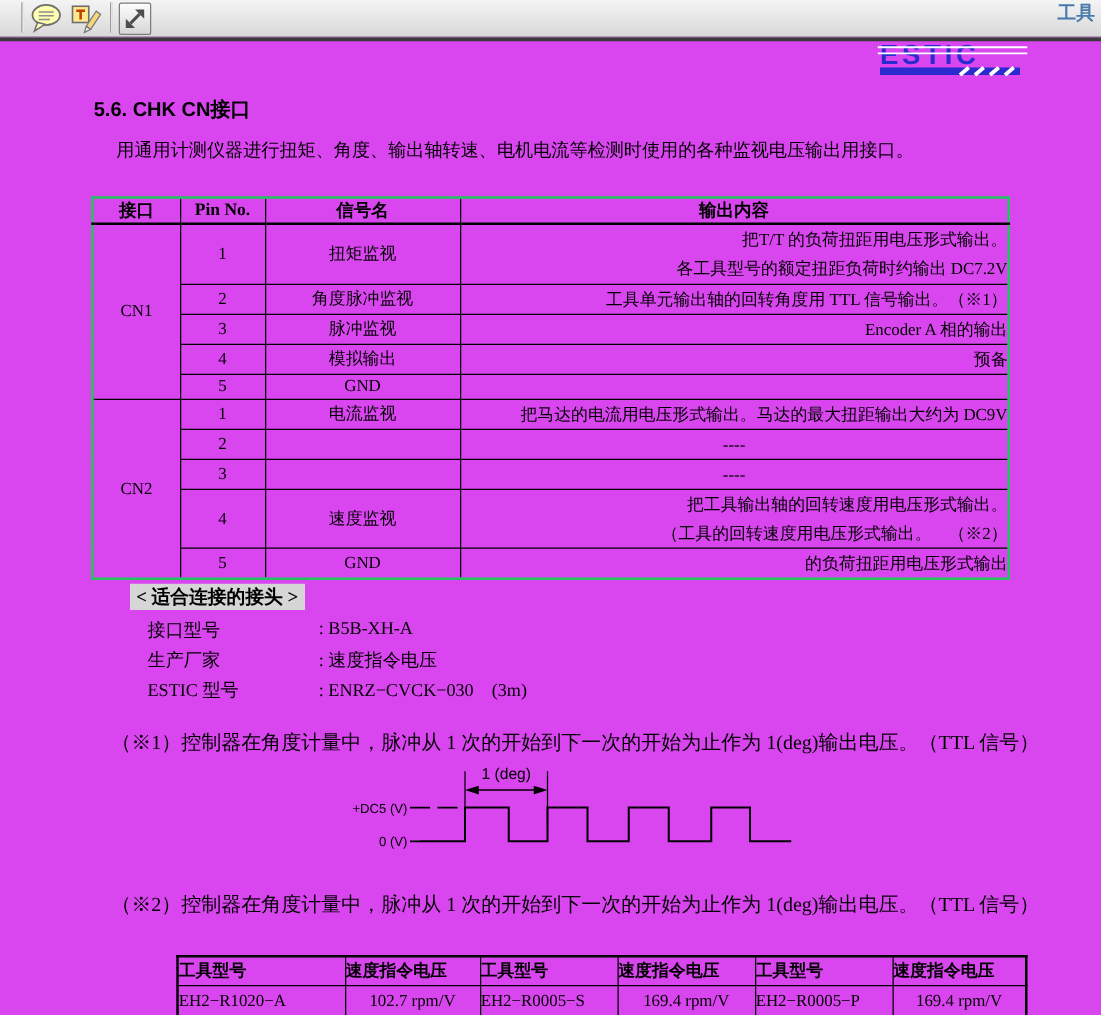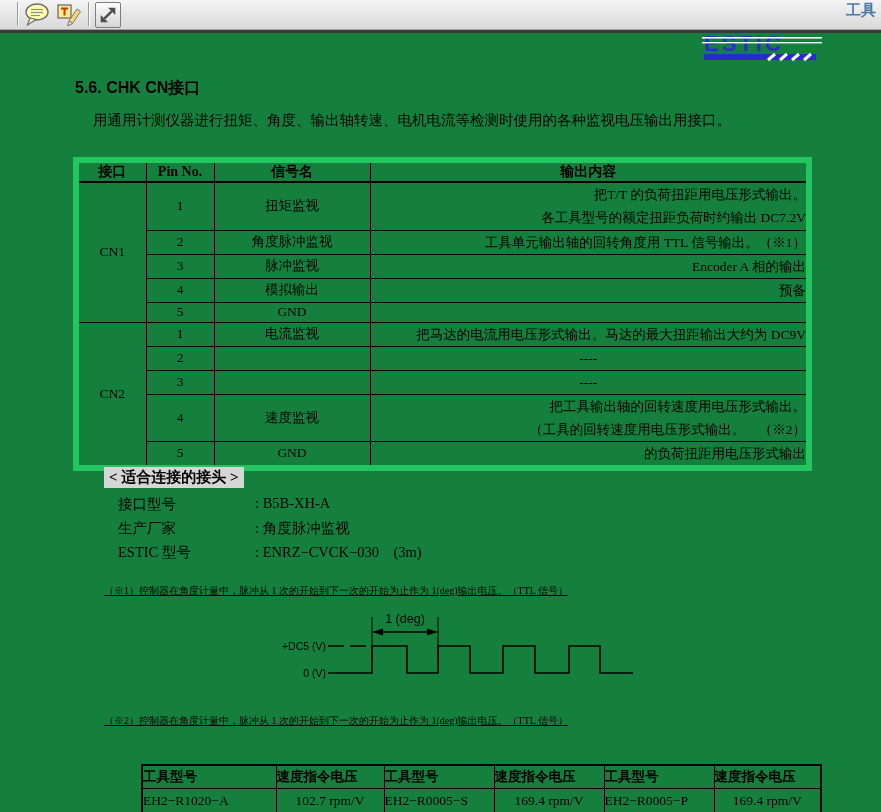--- a/index.html
+++ b/index.html
@@ -1,18 +1,18 @@
 <!DOCTYPE html>
 <html><head>
 <meta charset="utf-8">
 <style>
   html,body{margin:0;padding:0;}
   body{width:881px;height:812px;overflow:hidden;background:#ffffff;
        font-family:"Liberation Serif","DejaVu Serif",serif;color:#000;}
-  .screen{position:relative;width:881px;height:812px;background:#15803d;overflow:hidden;}
+  .screen{position:relative;width:881px;height:812px;background:#d946ef;overflow:hidden;}
 
   
   .toolbar{position:absolute;left:0;top:0;width:881px;height:29px;
            background:linear-gradient(#f4f4f4,#d9d9d9);border-bottom:1px solid #a6a6a6;}
   .tb-sep{position:absolute;top:2px;height:24px;width:1px;background:#9b9b9b;border-right:1px solid #fbfbfb;}
   .sep-1{left:17px;} .sep-2{left:88px;}
   .tb-btn{position:absolute;top:2px;width:30px;height:26px;background:transparent;border:none;padding:0;cursor:pointer;}
   .btn-comment{left:22px;} .btn-highlight{left:54px;}
   .expand-btn{position:absolute;left:95px;top:2px;width:26px;height:26px;border:1px solid #7d7d7d;
               border-radius:2px;background:linear-gradient(#fdfdfd,#d6d6d6);padding:1px;cursor:pointer;}
@@ -22,36 +22,36 @@
 
   
   .logo{position:absolute;left:702px;top:30px;width:120px;height:34px;text-decoration:underline;}
 
   
   .heading{position:absolute;left:75px;top:78px;margin:0;
            font-family:"Liberation Sans",sans-serif;font-size:16px;font-weight:bold;}
   .intro{position:absolute;left:93px;top:111px;font-size:14.5px;white-space:nowrap;}
 
   table{border-collapse:collapse;table-layout:fixed;}
-  .main-table{position:absolute;left:73px;top:157px;width:733px;border:6px solid #22c55e;font-size:13.5px;}
+  .main-table{position:absolute;left:73px;top:157px;width:733px;border:2px solid #22c55e;font-size:13.5px;}
   .main-table th,.main-table td{border:1px solid #000;padding:0;vertical-align:middle;overflow:hidden;}
   .main-table thead th{border-bottom:2px solid #000;font-weight:bold;font-size:14px;}
   .h22{height:21px;} .r49{height:48px;} .r21{height:20px;} .r22{height:21px;} .r45{height:44px;}
   .grp{text-align:center;} .pin{text-align:center;} .sig{text-align:center;}
   .out{text-align:right;padding:0 7px;}
   .out div{line-height:23px;white-space:nowrap;}
   .out.center{text-align:center;}
 
   .conn-title{position:absolute;left:104px;top:467px;background:#d6d6d6;
               font-size:15px;font-weight:bold;padding:1px 5px;}
   .conn-row{position:absolute;left:118px;display:flex;font-size:14.5px;white-space:nowrap;}
   .cr-1{top:495px;} .cr-2{top:519px;} .cr-3{top:543px;}
   .conn-label{width:137px;}
 
-  .note{position:absolute;left:104px;font-size:10px;white-space:nowrap;text-decoration:underline;}
+  .note{position:absolute;left:89px;font-size:16px;white-space:nowrap;}
   .note-1{top:584px;} .note-2{top:714px;}
 
   .waveform{position:absolute;left:270px;top:606px;}
 
   .speed-table{position:absolute;left:141px;top:764px;width:679px;border:2px solid #000;font-size:13.5px;}
   .speed-table th,.speed-table td{border:1px solid #000;padding:0;vertical-align:middle;}
   .speed-table thead th{height:22px;font-weight:bold;text-align:left;}
   .speed-table tbody td{height:23px;}
   .speed-model{text-align:left;padding-left:6px;white-space:nowrap;}
   .speed-val{text-align:center;white-space:nowrap;}
@@ -205,21 +205,21 @@
     </tbody>
   </table>
 
   <div class="conn-title">&lt; 适合连接的接头 &gt;</div>
   <div class="conn-row cr-1">
     <span class="conn-label">接口型号</span>
     <span>: B5B-XH-A</span>
   </div>
   <div class="conn-row cr-2">
     <span class="conn-label">生产厂家</span>
-    <span>: 角度脉冲监视</span>
+    <span>: 速度指令电压</span>
   </div>
   <div class="conn-row cr-3">
     <span class="conn-label">ESTIC 型号</span>
     <span>: ENRZ−CVCK−030　(3m)</span>
   </div>
 
   <div class="note note-1">（※1）控制器在角度计量中，脉冲从 1 次的开始到下一次的开始为止作为 1(deg)输出电压。（TTL 信号）</div>
 
   <svg class="waveform" width="385" height="85" viewBox="0 0 385 85">
     <text x="135" y="17" text-anchor="middle" font-family="Liberation Sans, sans-serif" font-size="12.5">1 (deg)</text>

